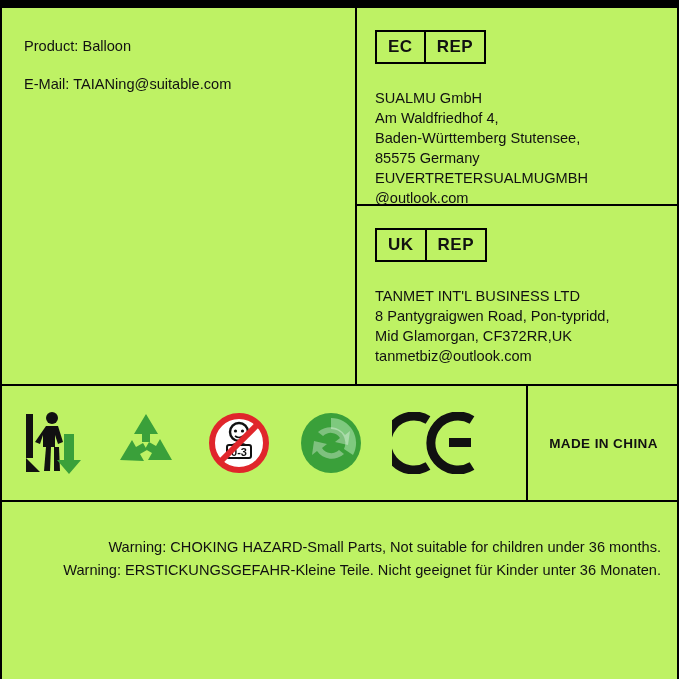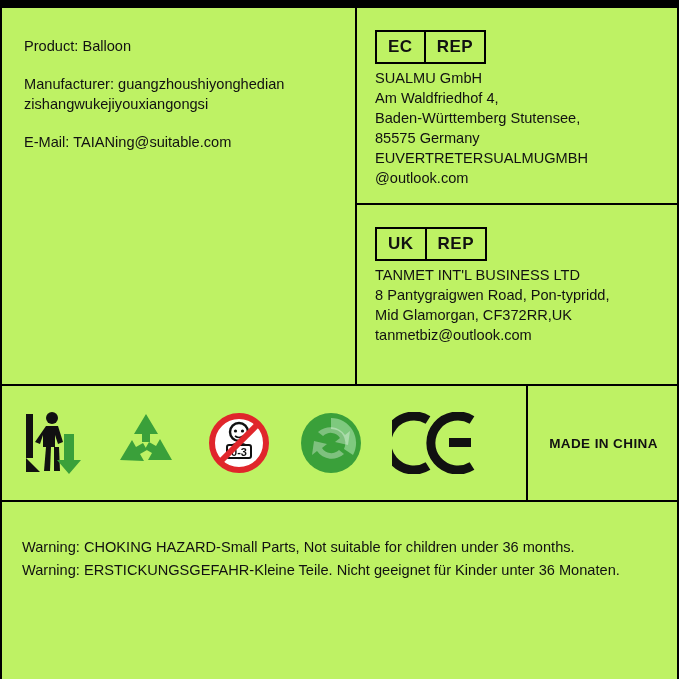--- a/index.html
+++ b/index.html
@@ -62,21 +62,21 @@
     border-bottom: 2px solid #000000;
   }
   .rep-block.uk {
     height: 180px;
   }
   .rep-badge {
     display: inline-flex;
     align-items: stretch;
     border: 2px solid #000000;
     height: 30px;
-    margin-bottom: 4px;
+    margin-bottom: 24px;
   }
   .rep-badge .cell {
     display: flex;
     align-items: center;
     justify-content: center;
     padding: 0 11px;
     font-size: 17px;
     font-weight: bold;
     letter-spacing: 0.5px;
   }
@@ -132,23 +132,24 @@
     align-items: center;
     justify-content: center;
   }
   
   .warnings {
     position: absolute;
     left: 0;
     top: 502px;
     width: 679px;
     box-sizing: border-box;
-    padding: 34px 29px 0 22px;
+    padding: 34px 18px 0 22px;
     font-size: 14.6px;
     line-height: 23px;
+    text-align: right;
   }
   .warn-line { white-space: nowrap; }
 
   
   .side-l, .side-r {
     position: absolute;
     top: 8px;
     width: 2px;
     height: 671px;
     background: #000000;
@@ -162,22 +163,20 @@
 <div class="label-sheet">
 
   <div class="top-bar"></div>
   <div class="side-l"></div>
   <div class="side-r"></div>
 
   <div class="upper">
 
     <div class="upper-left">
       <div class="info-line">Product: Balloon</div>
-      <div class="info-line">Manufacturer: guangzhoushiyonghedian
-zishangwukejiyouxiangongsi</div>
       <div class="info-line">E-Mail: TAIANing@suitable.com</div>
     </div>
 
     <div class="upper-right">
 
       <div class="rep-block ec">
         <div class="rep-badge">
           <div class="cell">EC</div>
           <div class="cell second">REP</div>
         </div>

